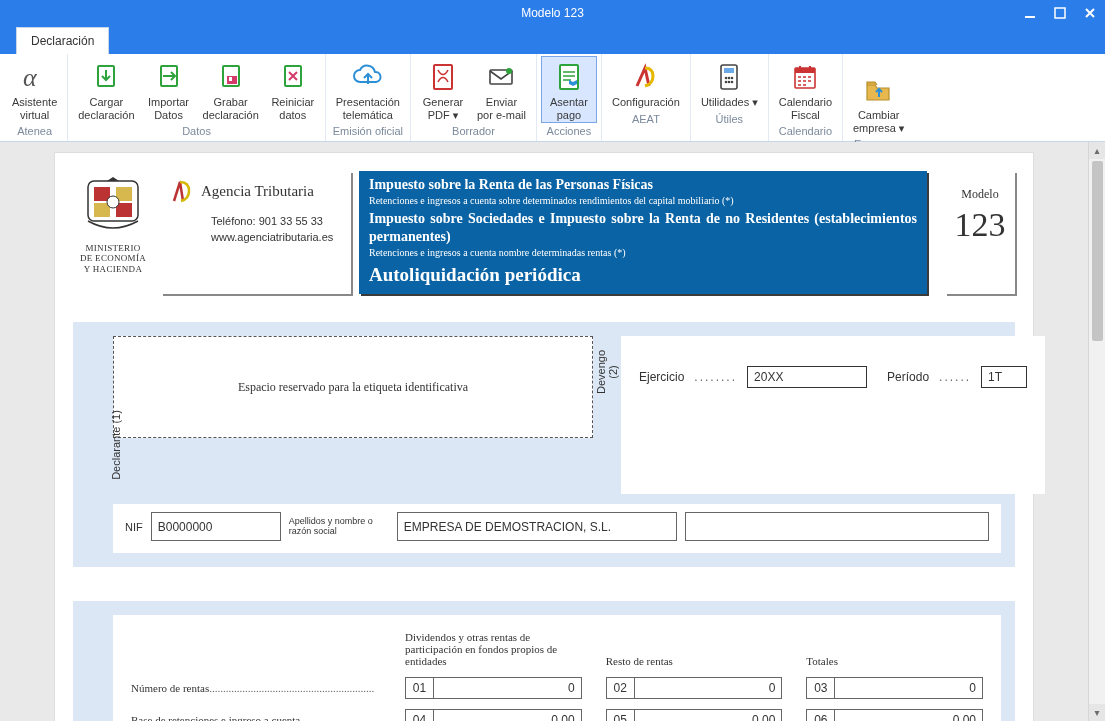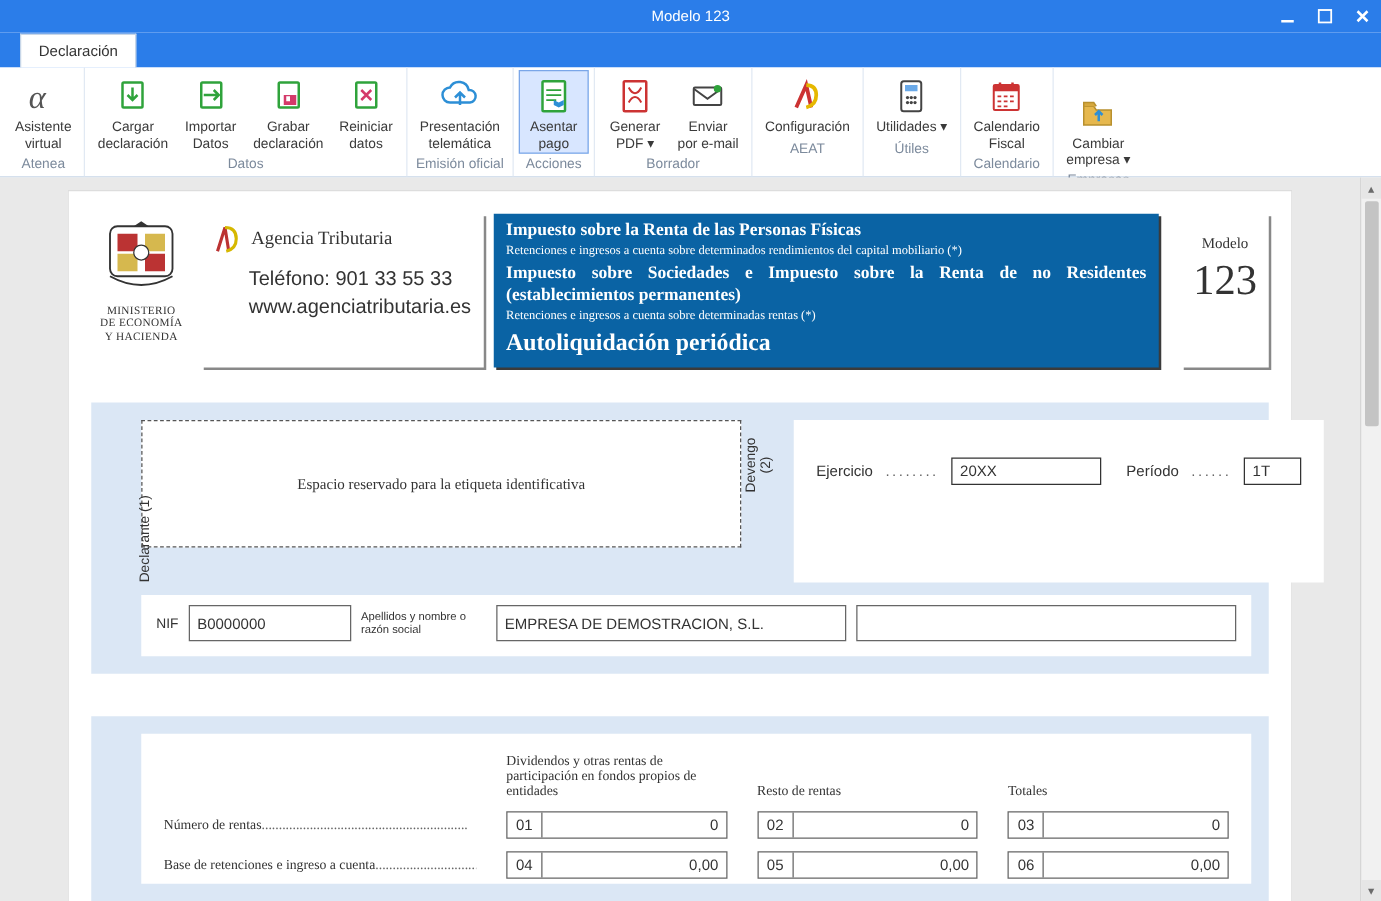--- a/index.html
+++ b/index.html
@@ -37,21 +37,21 @@
 
   .page { width:980px; margin:10px auto 0 auto; background:#fff; border:1px solid #ddd; padding:18px 18px 30px 18px; }
 
   
   .hdr { display:flex; gap:8px; }
   .emblem { width:80px; text-align:center; }
   .emblem .shield { width:54px; height:60px; margin:2px auto 0 auto; }
   .emblem .mtext { font-size:9px; letter-spacing:.3px; margin-top:10px; line-height:1.15; font-family:Georgia, 'Times New Roman', serif; }
   .agbox { flex:0 0 190px; padding:8px 10px 12px 10px; box-shadow:2px 2px 0 #888; background:#fff; }
   .agbox .agname { font-family:Georgia, serif; font-size:15px; color:#333; margin-bottom:12px; display:flex; align-items:center; gap:8px; }
-  .agbox .agline { font-size:16px; margin:4px 0 2px 28px; color:#333; }
+  .agbox .agline { font-size:11px; margin:4px 0 2px 40px; color:#333; }
   .bluebox { flex:1; background:#0a63a4; color:#fff; padding:6px 10px 8px 10px; box-shadow:2px 2px 0 #3b3b3b; font-family:Georgia, 'Times New Roman', serif; }
   .bluebox .l1 { font-weight:bold; font-size:14px; }
   .bluebox .sm { font-size:10px; margin:2px 0 4px 0; }
   .bluebox .l2 { font-weight:bold; font-size:14px; line-height:1.25; }
   .bluebox .l3 { font-weight:bold; font-size:19px; margin-top:6px; }
   .modbox { width:70px; text-align:center; margin-left:10px; box-shadow:2px 2px 0 #888; background:#fff; padding:16px 6px 10px 6px; font-family:Georgia, serif; }
   .modbox .mt { font-size:12px; }
   .modbox .mn { font-size:34px; font-weight:500; margin-top:4px; }
 
   
@@ -193,60 +193,60 @@
           </div>
         <div class="label">Presentación
 telemática</div>
       </div>
     </div>
     <div class="group-title">Emisión oficial</div>
   </div>
 
   <div class="ribbon-group">
     <div class="ribbon-items">
+      <div class="ribbon-item">
+        <div class="icon">
+            <svg width="28" height="30" viewBox="0 0 28 30">
+              <rect x="5" y="3" width="18" height="24" rx="1" fill="#fff" stroke="#c33" stroke-width="2"></rect>
+              <path d="M9 8 c3 6 7 6 10 0 M9 20 c3 -6 7 -6 10 0" stroke="#c33" stroke-width="1.6" fill="none"></path>
+            </svg>
+          </div>
+        <div class="label">Generar
+PDF ▾</div>
+      </div>
+      <div class="ribbon-item">
+        <div class="icon">
+            <svg width="30" height="30" viewBox="0 0 30 30">
+              <rect x="4" y="8" width="22" height="14" rx="1" fill="#fff" stroke="#444" stroke-width="1.6"></rect>
+              <path d="M4 9 l11 8 11-8" stroke="#444" stroke-width="1.6" fill="none"></path>
+              <circle cx="23" cy="9" r="3" fill="#2fa33b"></circle>
+            </svg>
+          </div>
+        <div class="label">Enviar
+por e-mail</div>
+      </div>
+    </div>
+    <div class="group-title">Borrador</div>
+  </div>
+
+  <div class="ribbon-group">
+    <div class="ribbon-items">
       <div class="ribbon-item pressed">
         <div class="icon">
             <svg width="28" height="30" viewBox="0 0 28 30">
               <rect x="5" y="3" width="18" height="24" rx="1" fill="#fff" stroke="#2fa33b" stroke-width="2"></rect>
               <path d="M8 10 h12 M8 14 h12 M8 18 h8" stroke="#2fa33b" stroke-width="1.4"></path>
               <path d="M18 24 l-4 -2 v-4 l4 2 4-2 v4 z" fill="#2d8fd6"></path>
             </svg>
           </div>
         <div class="label">Asentar
 pago</div>
       </div>
     </div>
     <div class="group-title">Acciones</div>
-  </div>
-
-  <div class="ribbon-group">
-    <div class="ribbon-items">
-      <div class="ribbon-item">
-        <div class="icon">
-            <svg width="28" height="30" viewBox="0 0 28 30">
-              <rect x="5" y="3" width="18" height="24" rx="1" fill="#fff" stroke="#c33" stroke-width="2"></rect>
-              <path d="M9 8 c3 6 7 6 10 0 M9 20 c3 -6 7 -6 10 0" stroke="#c33" stroke-width="1.6" fill="none"></path>
-            </svg>
-          </div>
-        <div class="label">Generar
-PDF ▾</div>
-      </div>
-      <div class="ribbon-item">
-        <div class="icon">
-            <svg width="30" height="30" viewBox="0 0 30 30">
-              <rect x="4" y="8" width="22" height="14" rx="1" fill="#fff" stroke="#444" stroke-width="1.6"></rect>
-              <path d="M4 9 l11 8 11-8" stroke="#444" stroke-width="1.6" fill="none"></path>
-              <circle cx="23" cy="9" r="3" fill="#2fa33b"></circle>
-            </svg>
-          </div>
-        <div class="label">Enviar
-por e-mail</div>
-      </div>
-    </div>
-    <div class="group-title">Borrador</div>
   </div>
 
   <div class="ribbon-group">
     <div class="ribbon-items">
       <div class="ribbon-item" style="min-width:80px;">
         <div class="icon">
             <svg width="30" height="30" viewBox="0 0 30 30">
               <path d="M6 24 L14 6 L18 24" stroke="#c33" stroke-width="3" fill="none"></path>
               <path d="M14 6 Q22 6 22 14 Q22 22 14 24" stroke="#e6b800" stroke-width="3" fill="none"></path>
             </svg>
@@ -345,42 +345,42 @@
             <span>Agencia Tributaria</span>
           </div>
           <div class="agline">Teléfono: 901 33 55 33</div>
           <div class="agline">www.agenciatributaria.es</div>
         </div>
 
         <div class="bluebox">
           <div class="l1">Impuesto sobre la Renta de las Personas Físicas</div>
           <div class="sm">Retenciones e ingresos a cuenta sobre determinados rendimientos del capital mobiliario (*)</div>
           <div class="l2" style="text-align:justify;">Impuesto sobre Sociedades e Impuesto sobre la Renta de no Residentes (establecimientos permanentes)</div>
-          <div class="sm">Retenciones e ingresos a cuenta sobre determinadas rentas (*)</div>
+          <div class="sm">Retenciones e ingresos a cuenta nombre determinadas rentas (*)</div>
           <div class="l3">Autoliquidación periódica</div>
         </div>
 
         <div class="modbox">
           <div class="mt">Modelo</div>
           <div class="mn">123</div>
         </div>
       </div>
 
       <div class="panel">
         <div class="vlabel">Declarante (1)</div>
         <div class="panel1-grid">
           <div class="panel1-left">
             <div class="body" style="padding:0;">
               <div class="etiqueta">Espacio reservado para la etiqueta identificativa</div>
             </div>
           </div>
           <div class="panel1-right">
             <div class="devengo-lbl" style="white-space:pre-line; text-align:center;">Devengo
 (2)</div>
-            <div class="body" style="height:130px; margin-left:24px;">
+            <div class="body" style="height:158px; margin-left:10px;">
               <div class="devrow">
                 <span class="lbl">Ejercicio</span>
                 <span class="dots">........</span>
                 <div class="devbox">
                     <span>20XX</span>
                   </div>
                 <span style="flex:1"></span>
                 <span class="lbl">Período</span>
                 <span class="dots">......</span>
                 <div class="devbox sm">

